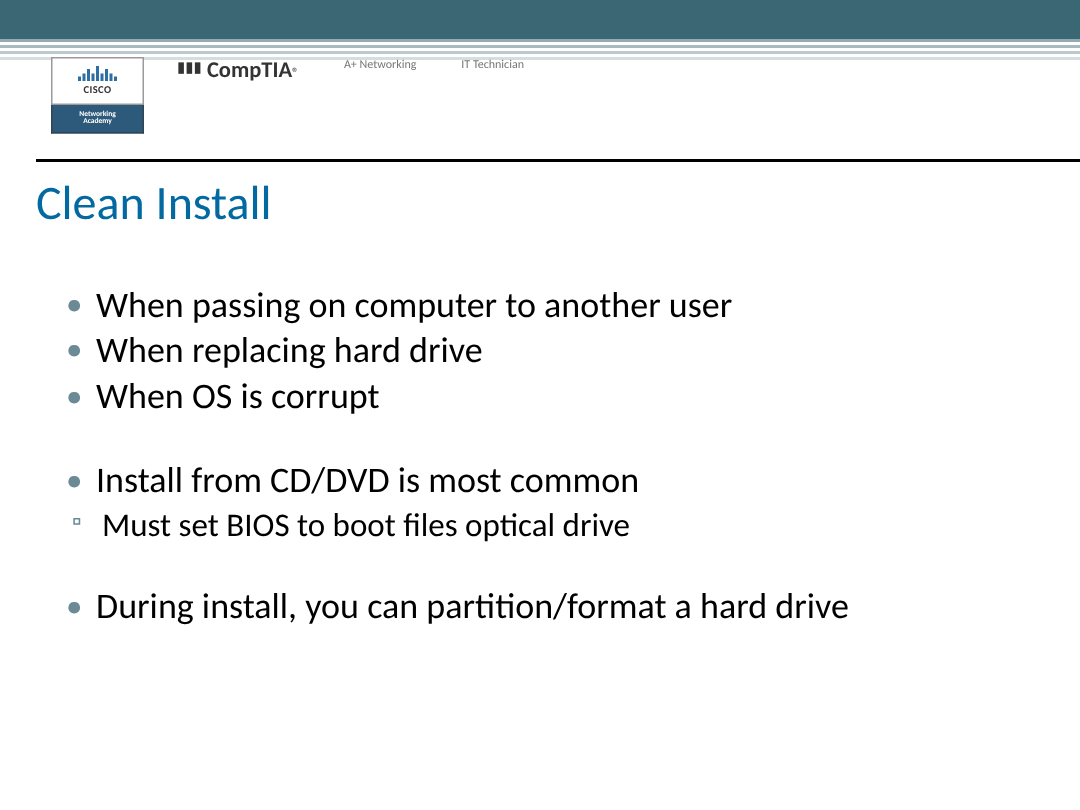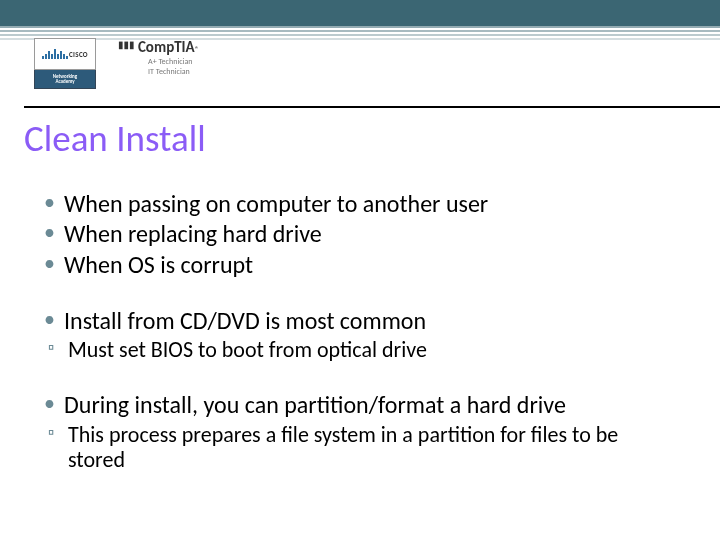--- a/index.html
+++ b/index.html
@@ -6,32 +6,32 @@
   .slide{position:relative;width:720px;height:540px;overflow:hidden;}
   .topband{position:absolute;top:0;left:0;right:0;height:26px;background:#3b6673;}
   .stripes{position:absolute;top:26px;left:0;right:0;}
   .stripe{height:2px;background:#3b6673;margin-bottom:2px;}
   .stripes .stripe:nth-child(1){opacity:0.55}
   .stripes .stripe:nth-child(2){opacity:0.45}
   .stripes .stripe:nth-child(3){opacity:0.35}
   .stripes .stripe:nth-child(4){opacity:0.22}
   .logo-row{position:absolute;top:38px;left:34px;display:flex;gap:22px;align-items:flex-start;}
   .cisco-logo{width:62px;}
-  .cisco-top{height:30px;border:1px solid #9a9a9a;background:#fff;display:flex;flex-direction:row;align-items:center;justify-content:center;gap:1px;}
+  .cisco-top{height:30px;border:1px solid #9a9a9a;background:#fff;display:flex;flex-direction:column;align-items:center;justify-content:center;gap:1px;}
   .bars{display:flex;gap:1px;align-items:flex-end;height:10px;}
   .bars span{width:2px;background:#2d6fa3;}
   .cisco-word{font-size:7px;font-weight:bold;color:#333;letter-spacing:0.3px;}
   .cisco-bottom{height:18px;background:#2d5a7a;border:1px solid #345;border-top:none;display:flex;align-items:center;justify-content:center;}
   .cisco-bottom .na{font-size:5px;font-weight:bold;color:#fff;line-height:5px;text-align:center;}
-  .comptia{display:flex;flex-direction:column;font-size:10px;color:#555;}
+  .comptia{display:flex;flex-direction:row;font-size:10px;color:#555;}
   .comptia-main{font-size:15px;color:#333;}
   .comptia-main b{font-weight:900;}
   .comptia-sub{font-size:8px;color:#777;line-height:10px;margin-left:30px;}
   .title-rule{position:absolute;top:106px;left:24px;right:0;height:2px;background:#000;}
-  .title{position:absolute;top:116px;left:24px;font-size:37px;color:#8b5cf6;font-weight:400;}
+  .title{position:absolute;top:116px;left:24px;font-size:32px;color:#0369a1;font-weight:400;}
   .body{position:absolute;top:190px;left:44px;right:46px;font-size:24px;line-height:1.18;}
   .b1{margin:0 0 2px 0;padding-left:20px;position:relative;}
   .b1::before{content:"•";position:absolute;left:0;top:0;color:#6b8a95;font-size:22px;}
   .b2{margin:0 0 2px 0;padding-left:24px;position:relative;font-size:22px;}
   .b2::before{content:"▫";position:absolute;left:4px;top:0;color:#6b8a95;font-size:18px;}
   .group-gap{height:26px;}
 </style>
 </head>
 <body>
 
@@ -63,33 +63,32 @@
       </div>
       <div class="cisco-bottom">
         <div class="na">
           <span>Networking</span><br>
           <span>Academy</span>
         </div>
       </div>
     </div>
     <div class="comptia">
       <div class="comptia-main"><span style="font-size:10px;vertical-align:top">▮▮▮</span> <b>CompTIA</b><span style="font-size:9px">®</span></div>
-      <div class="comptia-sub">A+ Technician</div>
+      <div class="comptia-sub">A+ Networking</div>
       <div class="comptia-sub">IT Technician</div>
     </div>
   </div>
 
   <div class="title-rule"></div>
   <div class="title">Clean Install</div>
 
   <div class="body">
     <div class="b1">When passing on computer to another user</div>
     <div class="b1">When replacing hard drive</div>
     <div class="b1">When OS is corrupt</div>
     <div class="group-gap"></div>
     <div class="b1">Install from CD/DVD is most common</div>
-    <div class="b2">Must set BIOS to boot from optical drive</div>
+    <div class="b2">Must set BIOS to boot files optical drive</div>
     <div class="group-gap"></div>
     <div class="b1">During install, you can partition/format a hard drive</div>
-    <div class="b2">This process prepares a file system in a partition for files to be stored</div>
   </div>
 
 </div>
 
 </body></html>

